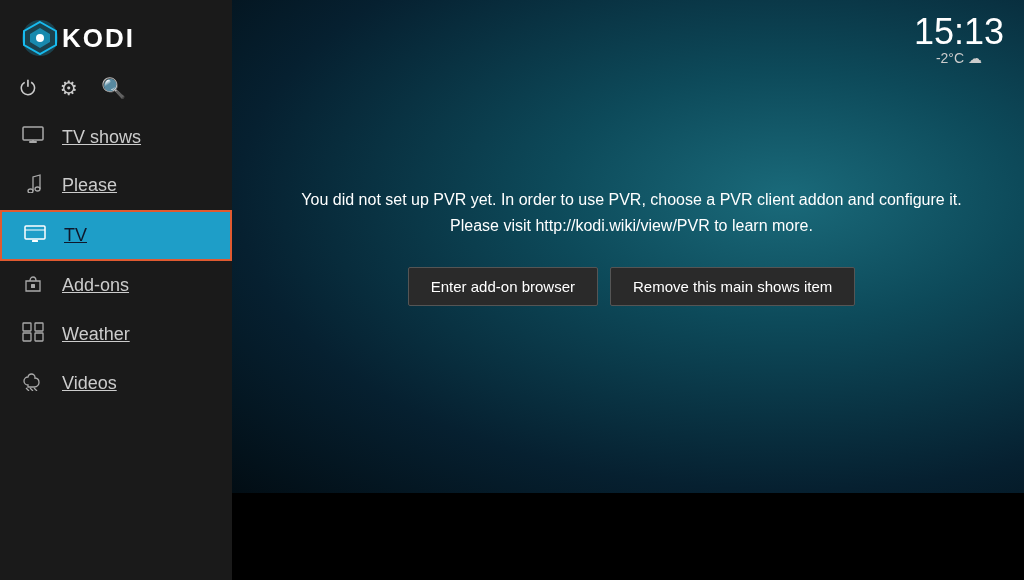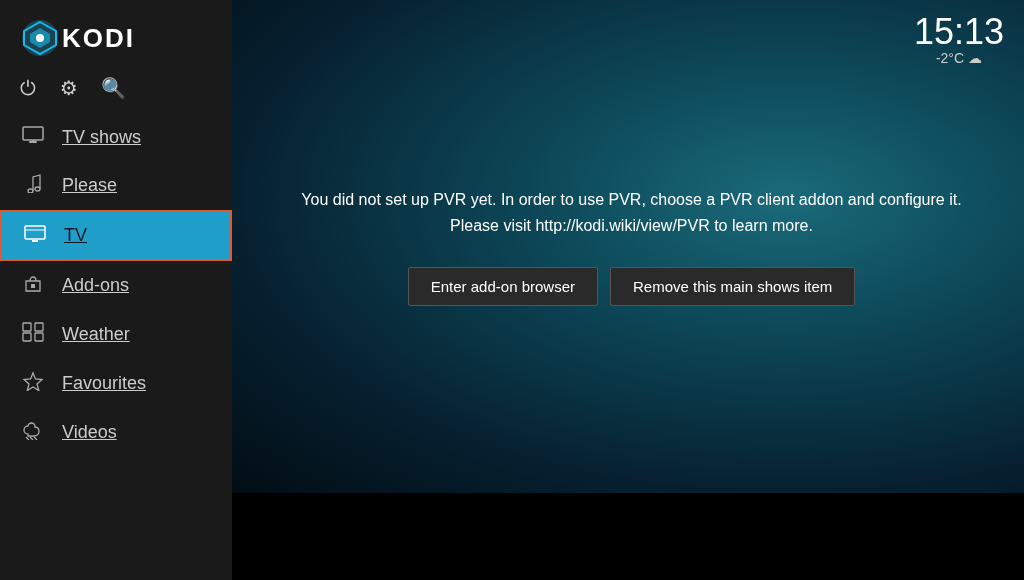--- a/index.html
+++ b/index.html
@@ -233,28 +233,20 @@
         <svg width="22" height="20" viewBox="0 0 22 20" fill="none" xmlns="http://www.w3.org/2000/svg">
           <rect x="1" y="1" width="8" height="8" rx="0.5" stroke="#aaa" stroke-width="1.3" fill="none"></rect>
           <rect x="13" y="1" width="8" height="8" rx="0.5" stroke="#aaa" stroke-width="1.3" fill="none"></rect>
           <rect x="1" y="11" width="8" height="8" rx="0.5" stroke="#aaa" stroke-width="1.3" fill="none"></rect>
           <rect x="13" y="11" width="8" height="8" rx="0.5" stroke="#aaa" stroke-width="1.3" fill="none"></rect>
         </svg>
       </span>
       <span class="nav-label">Weather</span>
     </div>
 
-    <div class="nav-item">
-      <span class="nav-icon">
-        <svg width="22" height="20" viewBox="0 0 22 20" fill="none" xmlns="http://www.w3.org/2000/svg">
-          <polygon points="11,2 13.5,8 20,8.5 15,13 16.8,19.5 11,16 5.2,19.5 7,13 2,8.5 8.5,8" stroke="#aaa" stroke-width="1.3" fill="none"></polygon>
-        </svg>
-      </span>
-      <span class="nav-label">Favourites</span>
-    </div>
 
     <div class="nav-item">
       <span class="nav-icon">
         <svg width="22" height="20" viewBox="0 0 22 20" fill="none" xmlns="http://www.w3.org/2000/svg">
           <path d="M6 14C3.8 14 2 12.2 2 10C2 7.8 3.8 6 6 6C6.3 4.3 7.8 3 9.5 3C11.4 3 13 4.6 13 6.5C13 6.7 13 6.8 12.9 7C15.2 7.2 17 9.1 17 11.5C17 13.9 15 16 12.5 16H6.5C6.3 16 6.2 16 6 16V14Z" stroke="#aaa" stroke-width="1.3" fill="none"></path>
           <path d="M4 17L7 20M8 17L11 20M12 17L15 20" stroke="#aaa" stroke-width="1.3"></path>
         </svg>
       </span>
       <span class="nav-label">Videos</span>
     </div>

